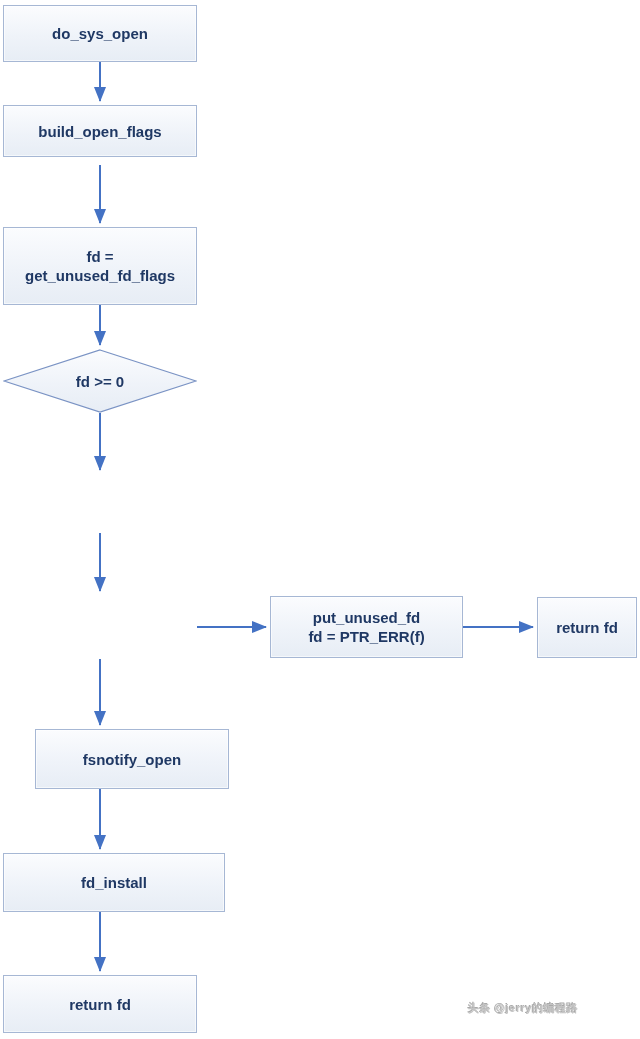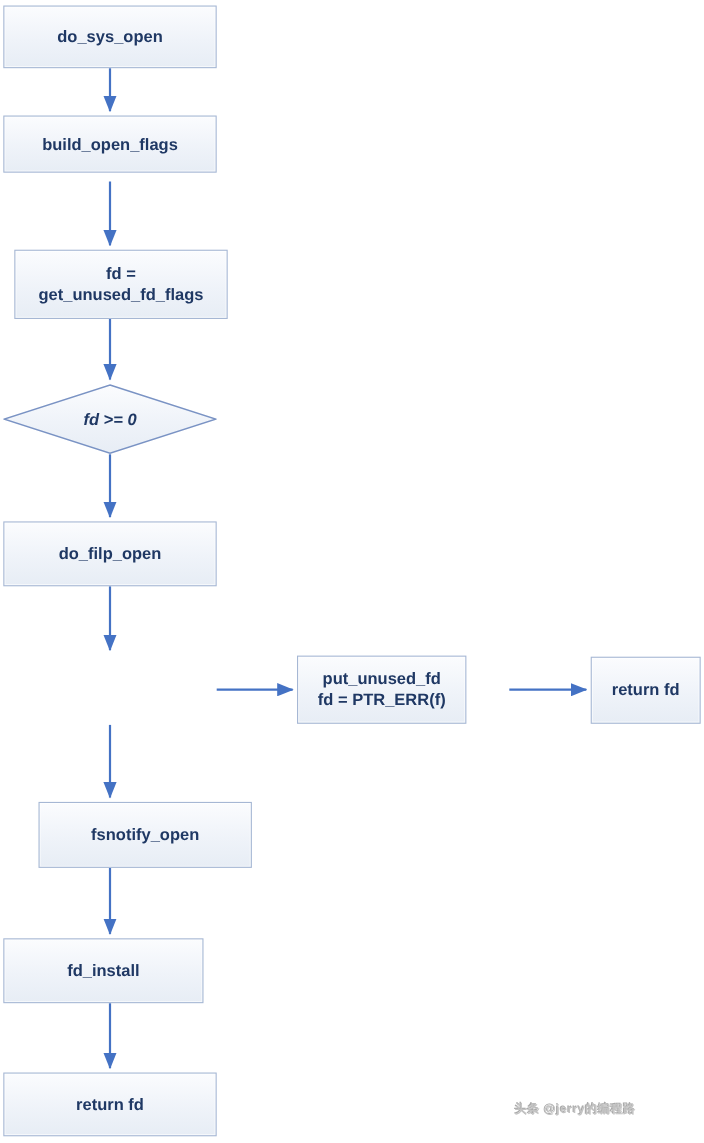--- a/index.html
+++ b/index.html
@@ -36,21 +36,20 @@
     line-height: 19px;
   }
   .process {
     border: 1px solid #a6b7d4;
     background: linear-gradient(180deg, #fbfcfe 0%, #eff3f9 55%, #e7edf5 100%);
     box-shadow: inset 0 0 0 1px rgba(255,255,255,0.6);
     text-align: right;
   }
   .decision {
     background: transparent;
-    font-style: italic;
   }
   .decision svg {
     position: absolute;
     left: 0; top: 0;
     width: 100%;
     height: 100%;
   }
   .decision .dlabel {
     position: relative;
     z-index: 1;
@@ -99,50 +98,47 @@
   </svg>
 
   <div class="node process" style="left:3px; top:5px; width:194px; height:57px;">
     <span>do_sys_open</span>
   </div>
 
   <div class="node process" style="left:3px; top:105px; width:194px; height:52px;">
     <span>build_open_flags</span>
   </div>
 
-  <div class="node process" style="left:13px; top:227px; width:194px; height:63px;">
+  <div class="node process" style="left:3px; top:227px; width:194px; height:78px;">
     <span>fd =</span>
     <span>get_unused_fd_flags</span>
   </div>
 
   <div class="node decision" style="left:3px; top:349px; width:194px; height:64px;">
     <svg viewBox="0 0 194 64" preserveAspectRatio="none">
       <polygon points="97,1 193,32 97,63 1,32" fill="url(#shapeFill)" stroke="#7a93c4" stroke-width="1.3"></polygon>
     </svg>
     <span class="dlabel">fd &gt;= 0</span>
   </div>
 
-  <div class="node process" style="left:3px; top:474px; width:194px; height:59px;">
-    <span>do_filp_open</span>
-  </div>
 
 
   <div class="node process" style="left:3px; top:729px; width:194px; height:60px;margin-left:32px;">
     <span>fsnotify_open</span>
   </div>
 
-  <div class="node process" style="left:3px; top:853px; width:182px; height:59px;">
+  <div class="node process" style="left:3px; top:853px; width:222px; height:59px;">
     <span>fd_install</span>
   </div>
 
   <div class="node process" style="left:3px; top:975px; width:194px; height:58px;">
     <span>return fd</span>
   </div>
 
-  <div class="node process" style="left:270px; top:596px; width:154px; height:62px;">
+  <div class="node process" style="left:270px; top:596px; width:193px; height:62px;">
     <span>put_unused_fd</span>
     <span>fd = PTR_ERR(f)</span>
   </div>
 
   <div class="node process" style="left:537px; top:597px; width:100px; height:61px;">
     <span>return fd</span>
   </div>
 
   <div id="watermark">头条 @jerry的编程路</div>
 

